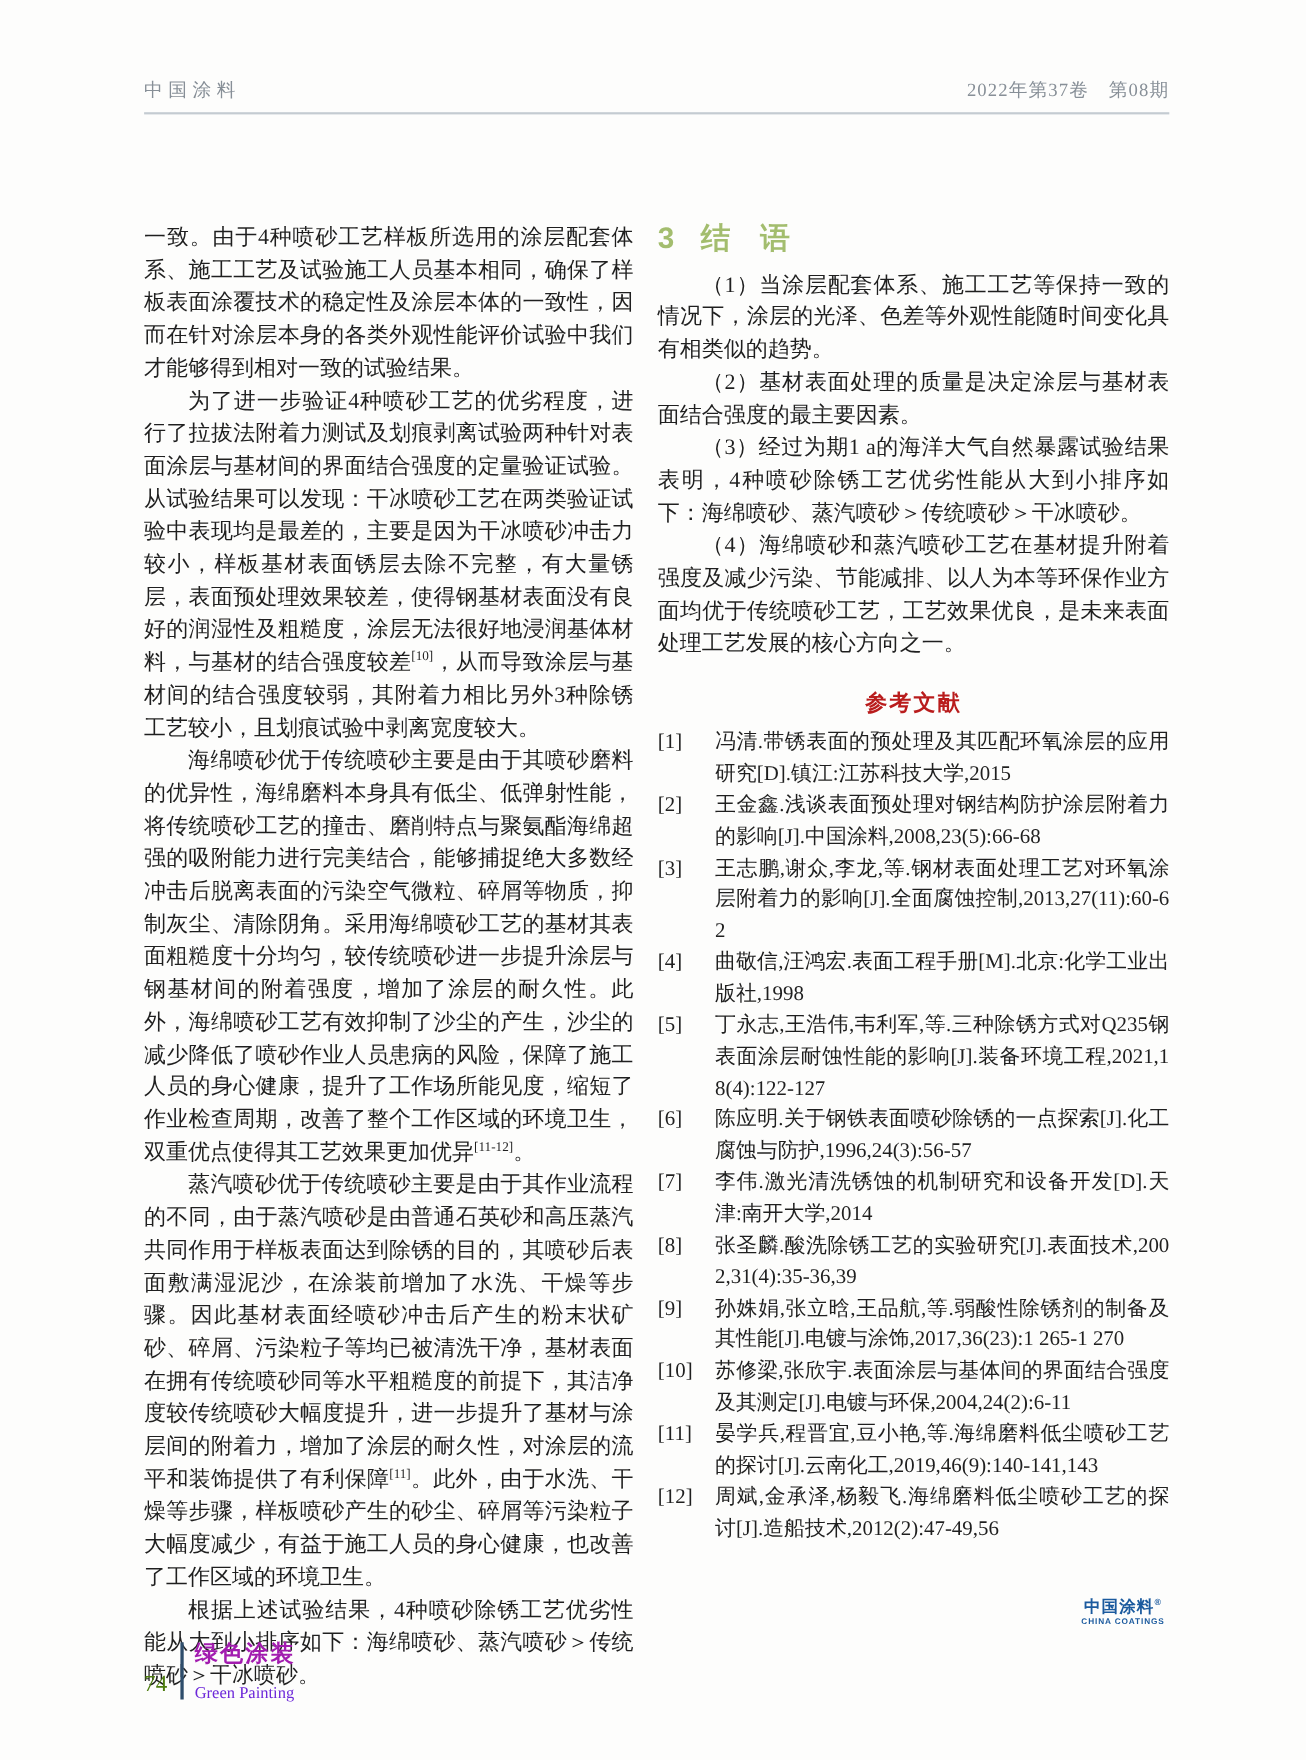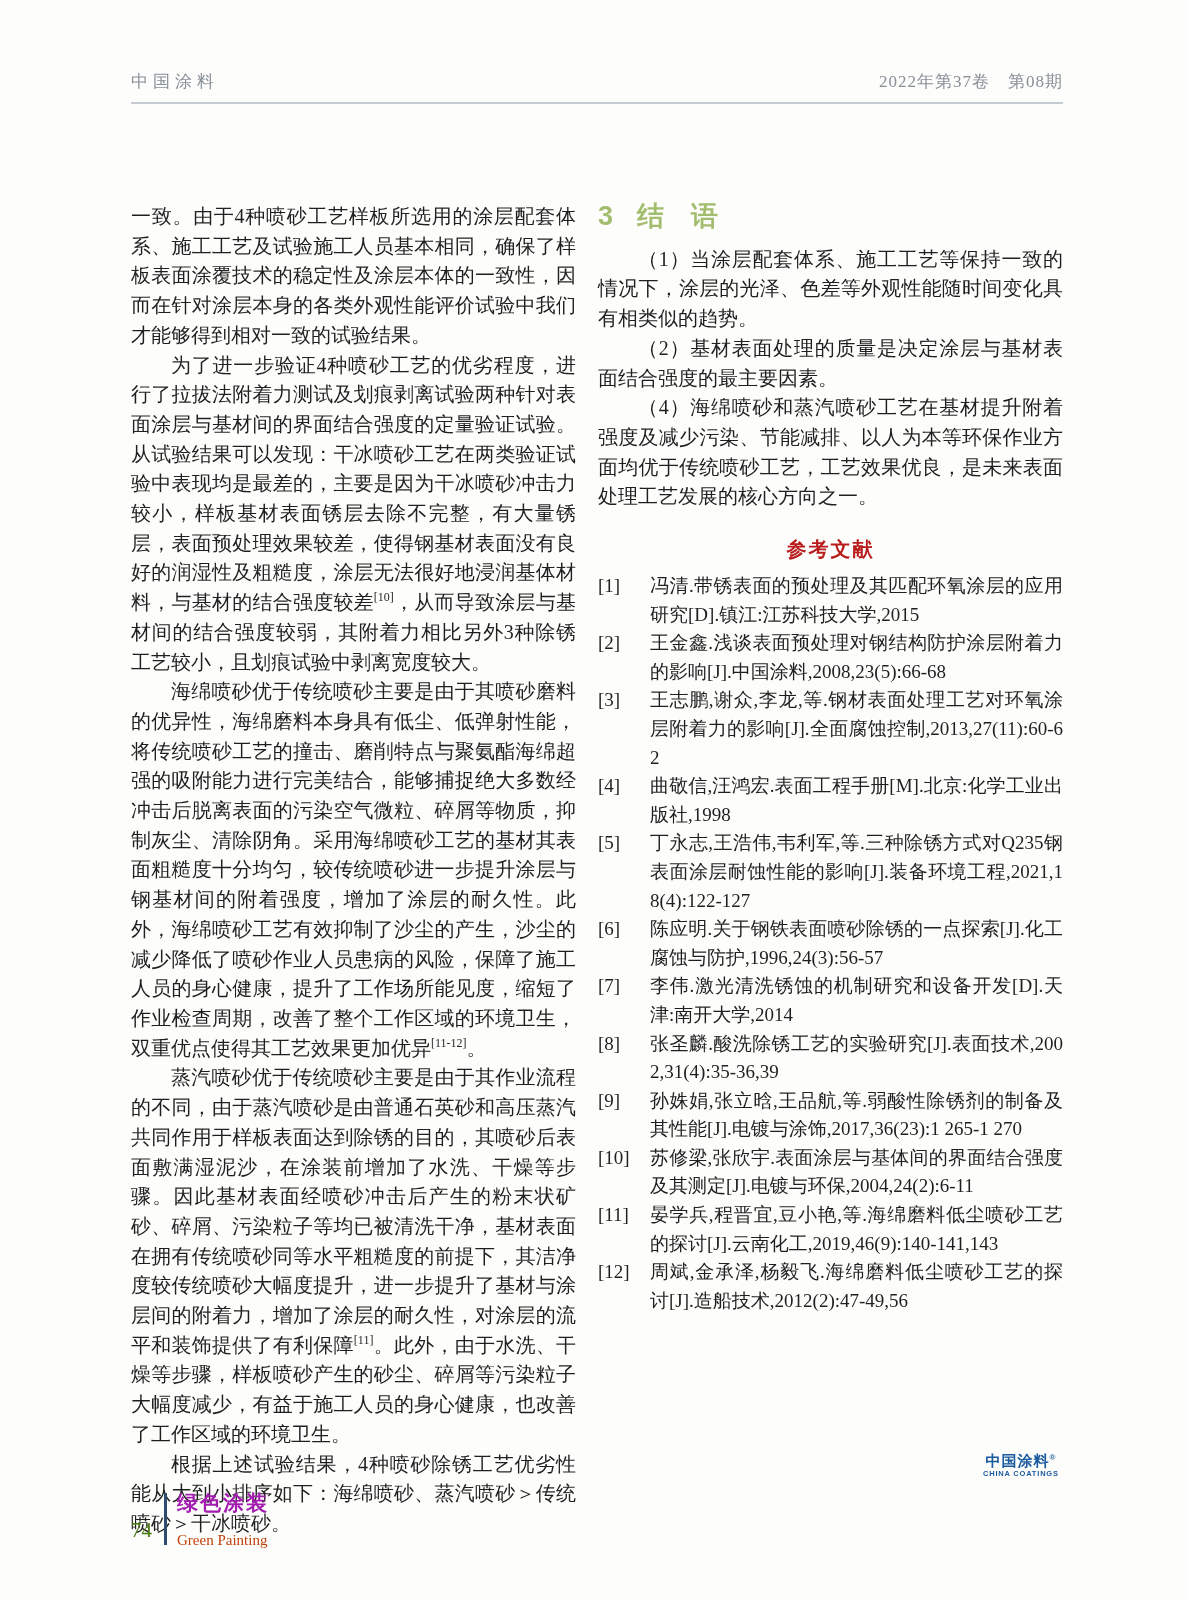--- a/index.html
+++ b/index.html
@@ -119,21 +119,21 @@
   }
   .footer-cn {
     font-size: 21px;
     font-weight: bold;
     color: #a21caf;
     letter-spacing: 2px;
     font-family: "Liberation Sans", "DejaVu Sans", sans-serif;
   }
   .footer-en {
     font-size: 15px;
-    color: #c2410c;
+    color: #6d28d9;
     margin-top: 15px;
     font-family: "Liberation Serif", "DejaVu Serif", serif;
   }
 </style>
 </head>
 <body>
 
 <div class="page">
 
   <header class="header">
@@ -152,20 +152,21 @@
     </div>
 
     <div class="col-right">
       <h2 class="section-heading">
         <span>3</span>
         <span>结　语</span>
       </h2>
 
       <p class="body-p">（1）当涂层配套体系、施工工艺等保持一致的情况下，涂层的光泽、色差等外观性能随时间变化具有相类似的趋势。</p>
       <p class="body-p">（2）基材表面处理的质量是决定涂层与基材表面结合强度的最主要因素。</p>
+      <p class="body-p">（3）经过为期1 a的海洋大气自然暴露试验结果表明，4种喷砂除锈工艺优劣性能从大到小排序如下：海绵喷砂、蒸汽喷砂＞传统喷砂＞干冰喷砂。</p>
       <p class="body-p">（4）海绵喷砂和蒸汽喷砂工艺在基材提升附着强度及减少污染、节能减排、以人为本等环保作业方面均优于传统喷砂工艺，工艺效果优良，是未来表面处理工艺发展的核心方向之一。</p>
 
       <h3 class="ref-title">参考文献</h3>
 
       <div class="ref"><span class="ref-num">[1]</span><span>冯清.带锈表面的预处理及其匹配环氧涂层的应用研究[D].镇江:江苏科技大学,2015</span></div>
       <div class="ref"><span class="ref-num">[2]</span><span>王金鑫.浅谈表面预处理对钢结构防护涂层附着力的影响[J].中国涂料,2008,23(5):66-68</span></div>
       <div class="ref"><span class="ref-num">[3]</span><span>王志鹏,谢众,李龙,等.钢材表面处理工艺对环氧涂层附着力的影响[J].全面腐蚀控制,2013,27(11):60-62</span></div>
       <div class="ref"><span class="ref-num">[4]</span><span>曲敬信,汪鸿宏.表面工程手册[M].北京:化学工业出版社,1998</span></div>
       <div class="ref"><span class="ref-num">[5]</span><span>丁永志,王浩伟,韦利军,等.三种除锈方式对Q235钢表面涂层耐蚀性能的影响[J].装备环境工程,2021,18(4):122-127</span></div>
       <div class="ref"><span class="ref-num">[6]</span><span>陈应明.关于钢铁表面喷砂除锈的一点探索[J].化工腐蚀与防护,1996,24(3):56-57</span></div>

